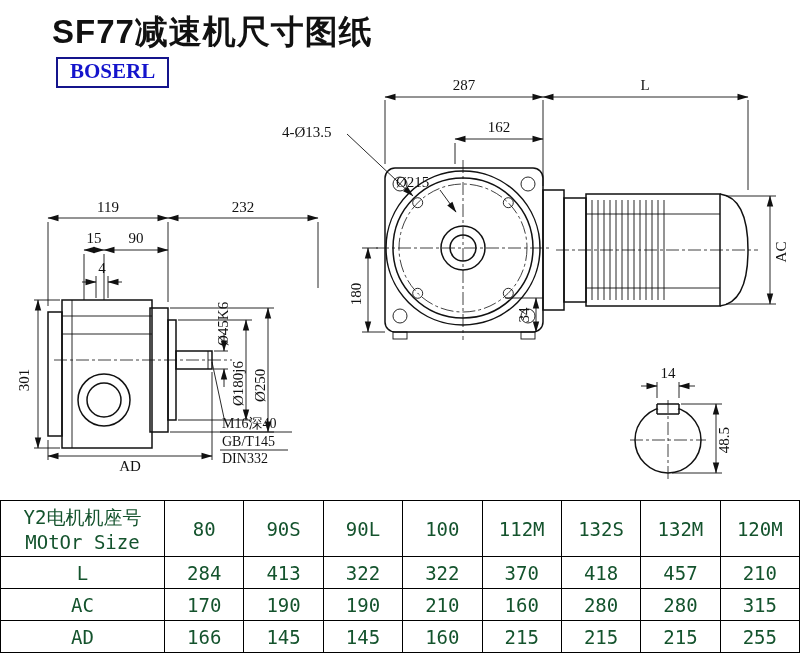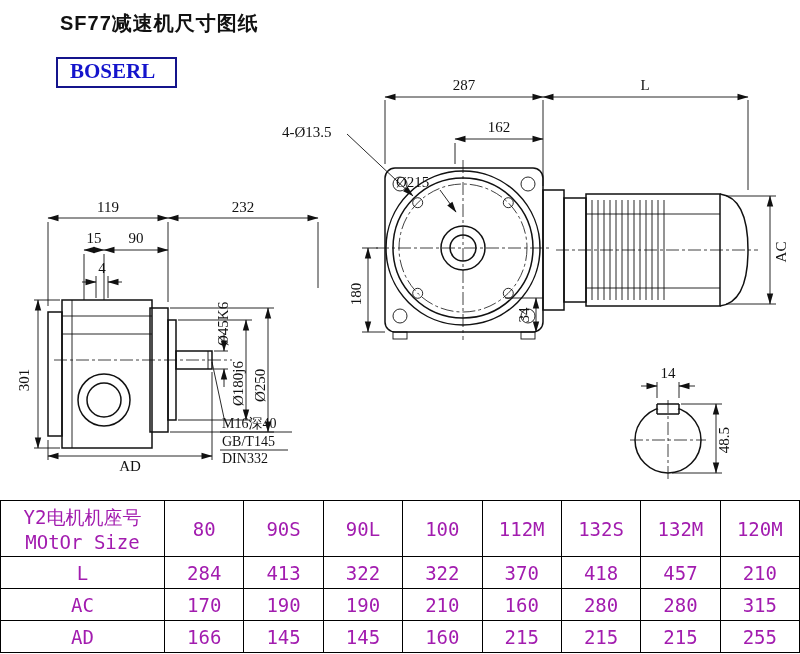--- a/index.html
+++ b/index.html
@@ -1,30 +1,30 @@
 <!DOCTYPE html>
 <html><head>
 <meta charset="utf-8">
 <style>
   html,body{margin:0;padding:0;background:#fff;}
   body{width:800px;height:654px;font-family:"Liberation Sans",sans-serif;color:#111;}
   .sheet{position:relative;width:800px;height:654px;background:#fff;overflow:hidden;}
   .draw-area{position:absolute;left:0;top:0;width:800px;height:500px;}
-  .page-title{position:absolute;left:60px;top:10px;font-size:20px;font-weight:bold;letter-spacing:1px;white-space:nowrap;}
-  .brand-box{position:absolute;left:56px;top:57px;border:2px solid #14148c;padding:0 20px 2px 12px;
+  .page-title{position:absolute;left:52px;top:10px;font-size:33px;font-weight:bold;letter-spacing:1px;white-space:nowrap;}
+  .brand-box{position:absolute;left:56px;top:57px;border:2px solid #14148c;padding:0 12px 2px 12px;
              font-family:"Liberation Serif",serif;font-weight:bold;font-size:21px;color:#1414cc;background:#fff;}
   svg .o{fill:none;stroke:#111;stroke-width:1.5;}
   svg .t{fill:none;stroke:#111;stroke-width:0.9;}
   svg .cl{fill:none;stroke:#111;stroke-width:0.8;stroke-dasharray:13 3 3 3;}
   svg .dim{stroke:#111;stroke-width:0.9;fill:none;}
   svg text{font-family:"Liberation Serif",serif;font-size:15px;fill:#111;}
   svg text.m{text-anchor:middle;}
   svg text.n{font-size:14px;}
   table.dims{position:absolute;left:0;top:500px;width:800px;border-collapse:collapse;table-layout:fixed;
-             font-family:"DejaVu Sans Mono",monospace;font-size:19px;color:#a21caf;}
+             font-family:"DejaVu Sans Mono",monospace;font-size:19px;color:#14532d;}
   table.dims td{border:1.6px solid #000;text-align:center;vertical-align:middle;padding:0;}
   tr.hdr{height:56px;} tr.r{height:32px;}
 </style>
 </head>
 <body>
 
 <div class="sheet">
   <div class="draw-area">
     <svg width="800" height="500" viewBox="0 0 800 500">
       <defs>

